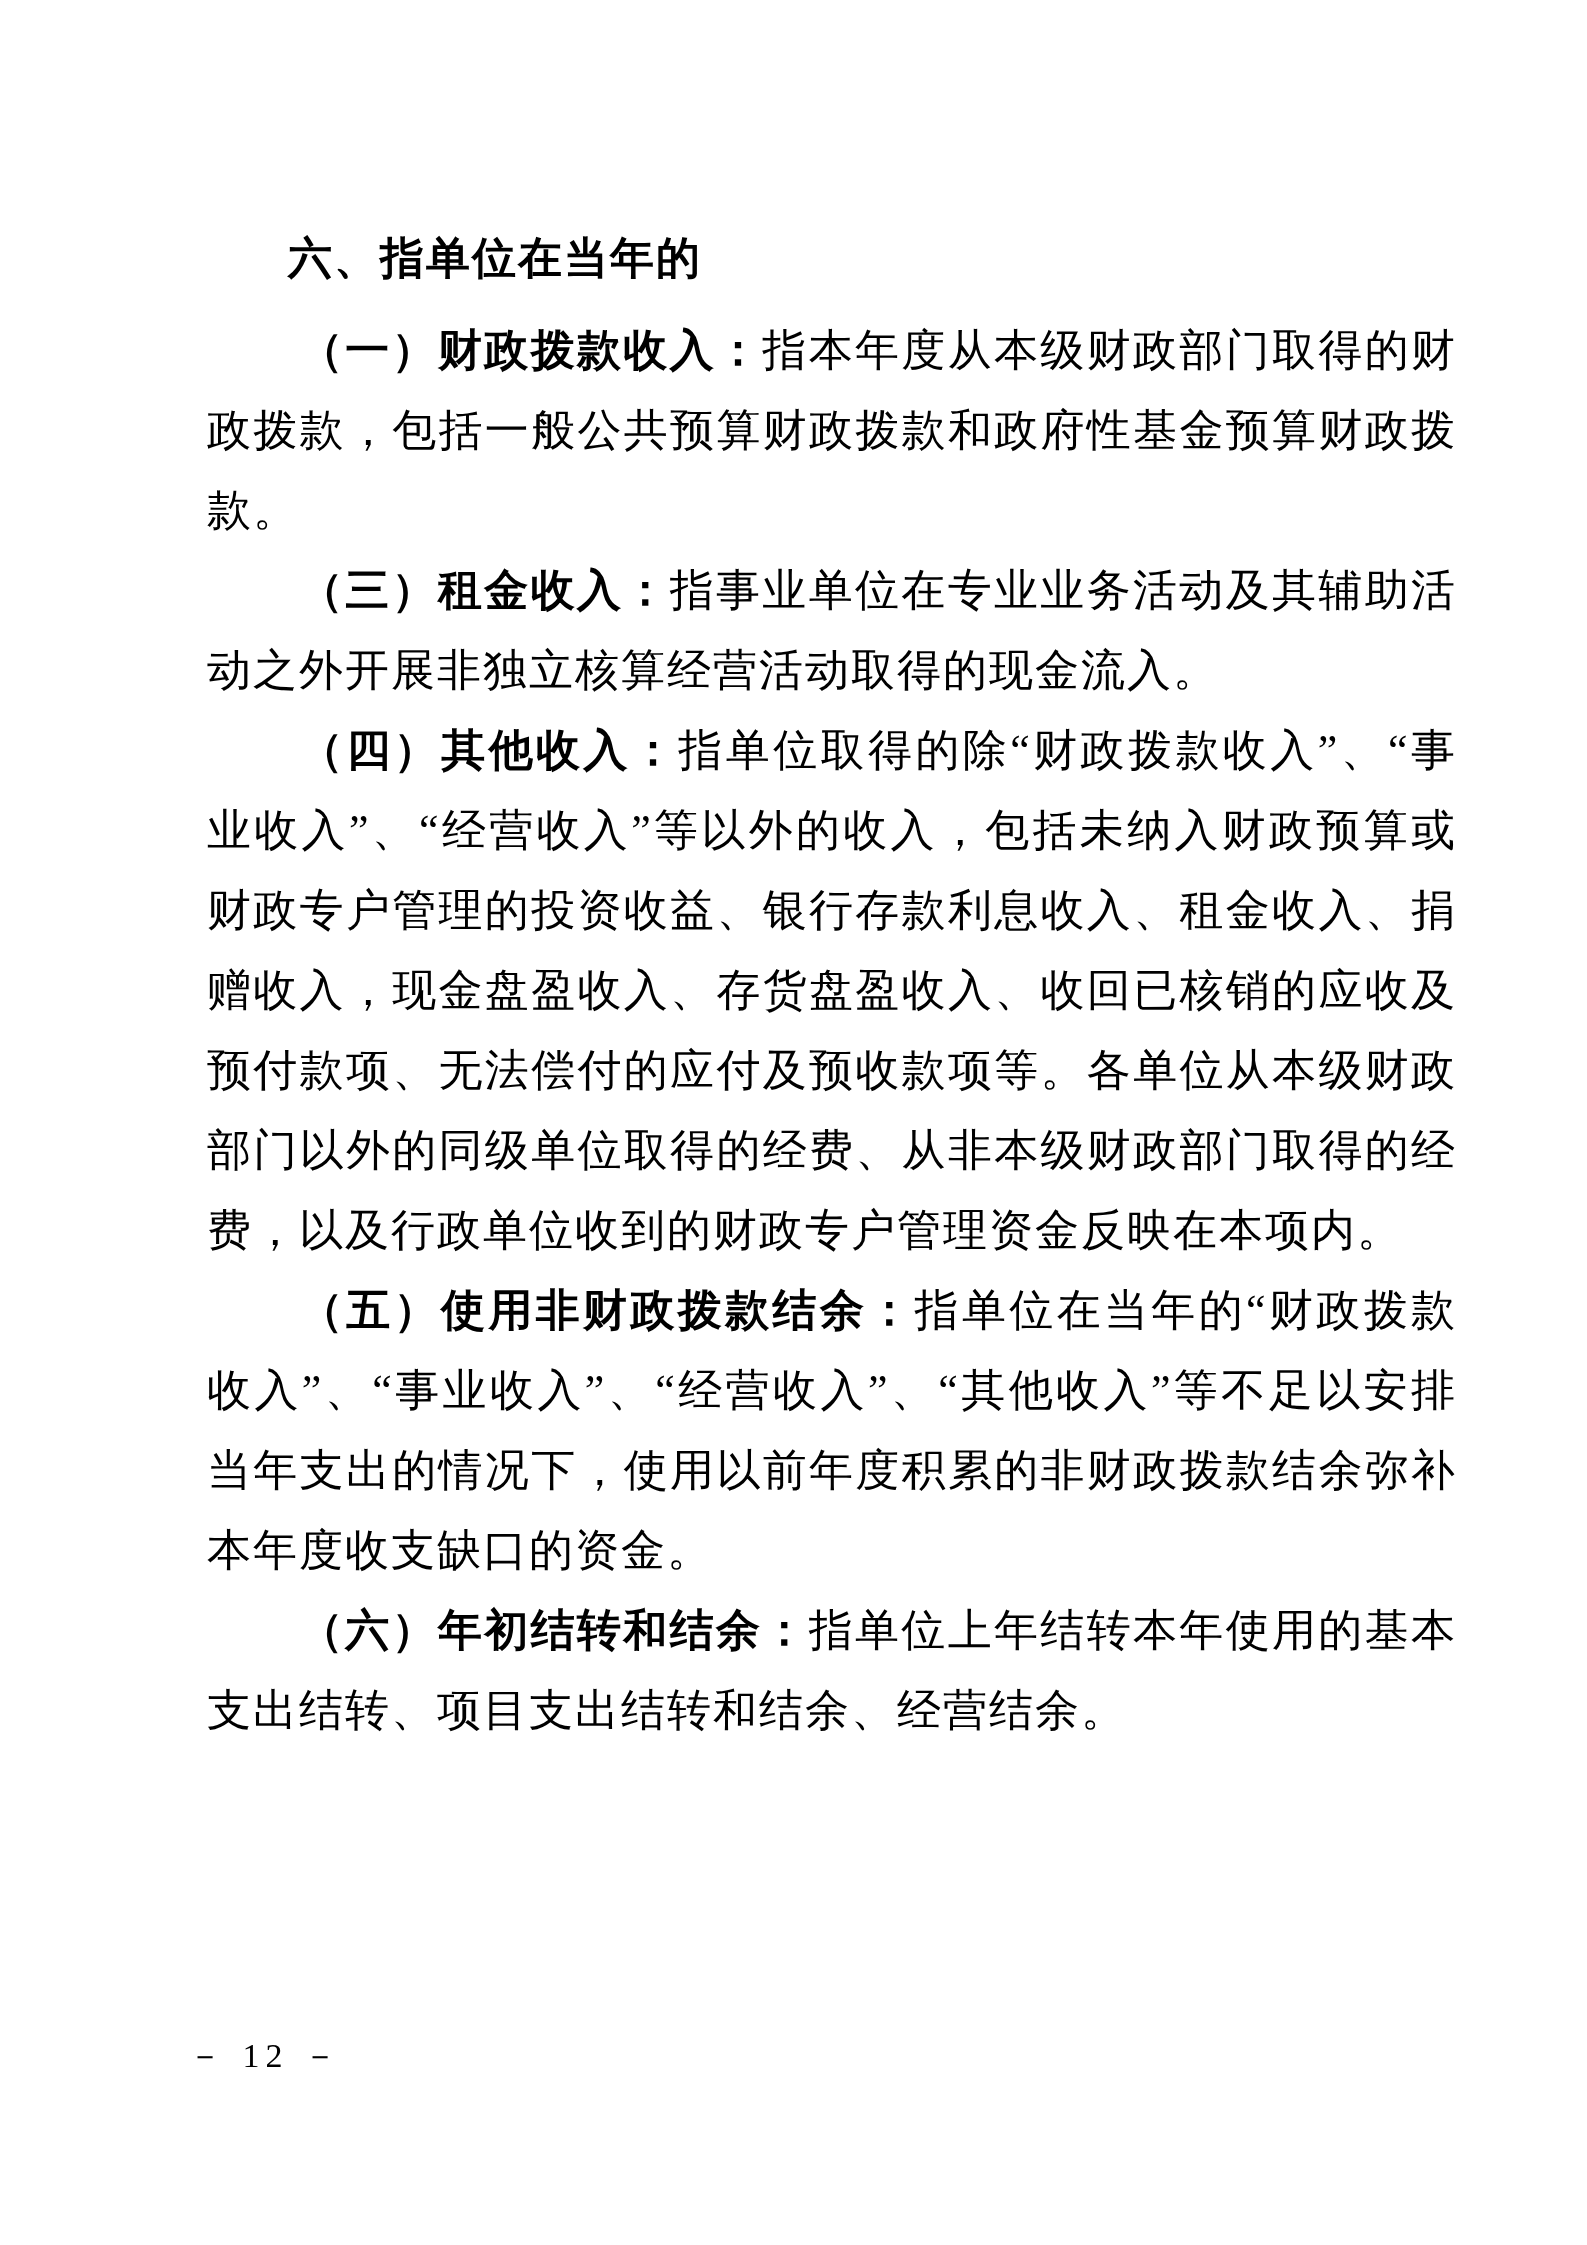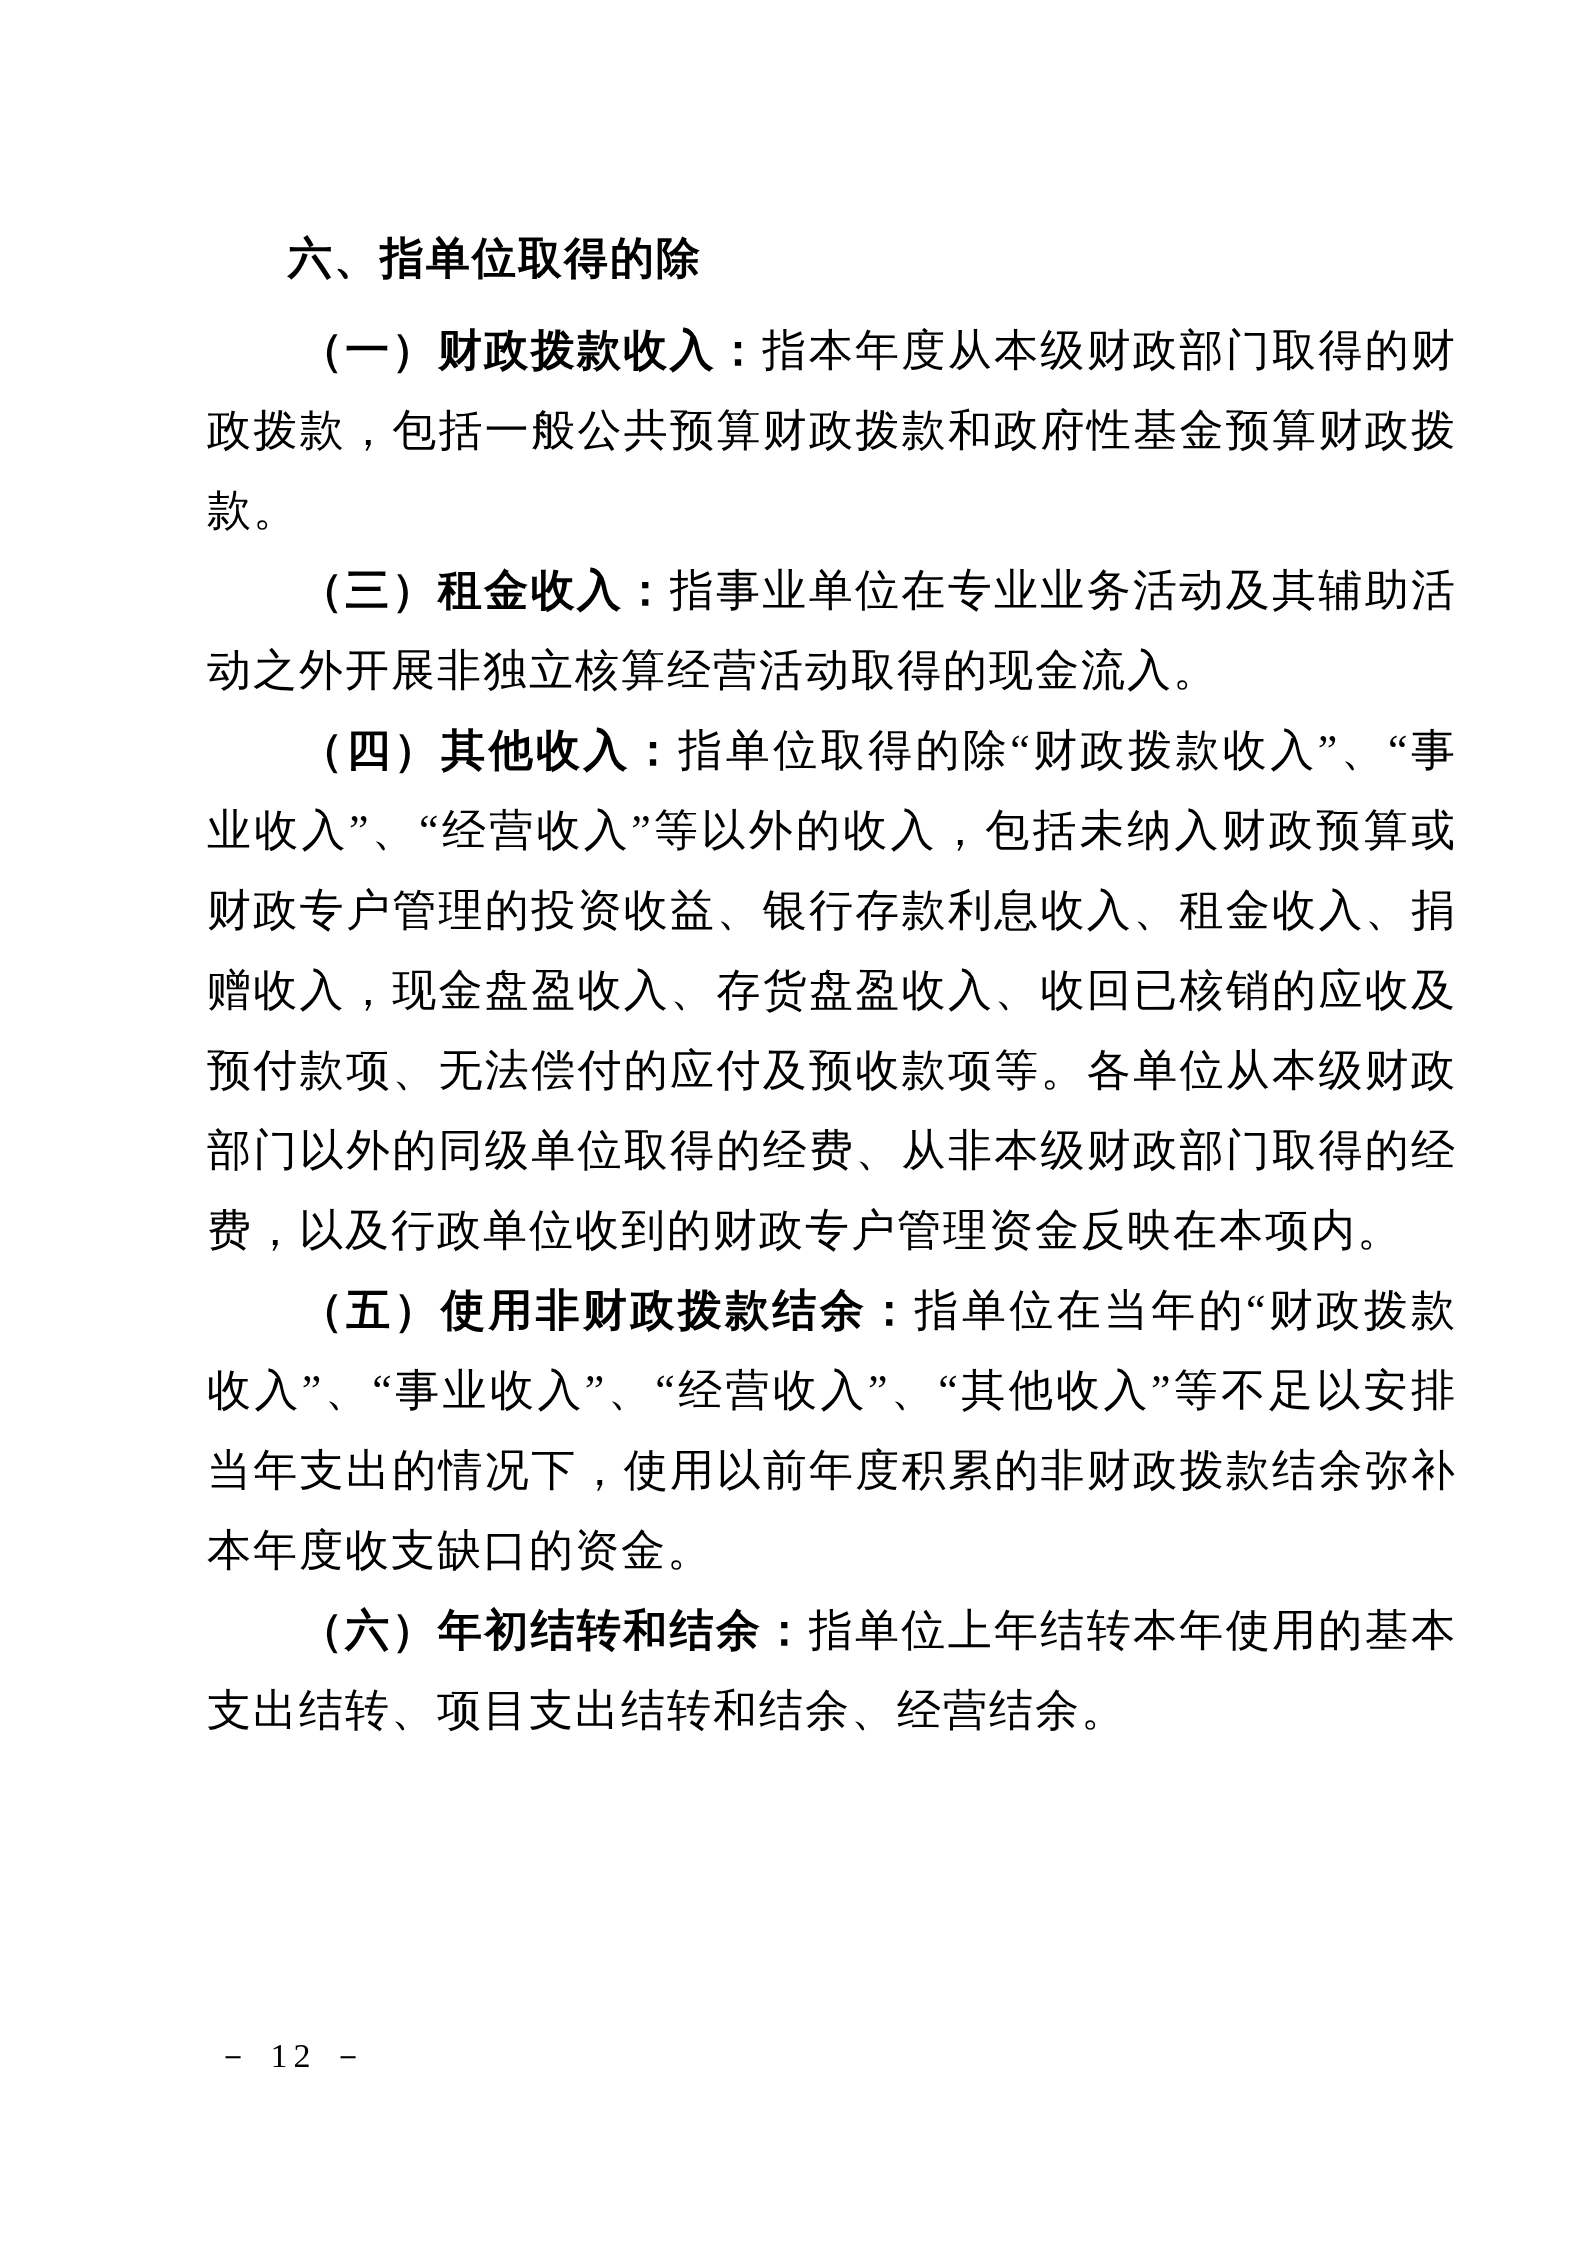--- a/index.html
+++ b/index.html
@@ -47,36 +47,36 @@
     text-indent: 92px; 
     font-family: "Liberation Serif", serif;
     color: #000000;
   }
   .doc-body p .term {
     font-weight: 700;
     margin-top: 19px;
   }
   .page-number {
     position: absolute;
-    left: 216px;
+    left: 188px;
     top: 2036px;
     font-size: 34px;
     line-height: 40px;
     letter-spacing: 6px;
     font-family: "Liberation Serif", serif;
     color: #000000;
     white-space: nowrap;
   }
 </style>
 </head>
 <body>
 
 <div class="page">
 
-  <h1 class="doc-heading">六、指单位取得的除</h1>
+  <h1 class="doc-heading">六、指单位在当年的</h1>
 
   <div class="doc-body">
 
     <p><span class="term">（一）财政拨款收入：</span><span>指本年度从本级财政部门取得的财政拨款，包括一般公共预算财政拨款和政府性基金预算财政拨款。</span></p>
 
 
     <p><span class="term">（三）租金收入：</span><span>指事业单位在专业业务活动及其辅助活动之外开展非独立核算经营活动取得的现金流入。</span></p>
 
     <p><span class="term">（四）其他收入：</span><span>指单位取得的除“财政拨款收入”、“事业收入”、“经营收入”等以外的收入，包括未纳入财政预算或财政专户管理的投资收益、银行存款利息收入、租金收入、捐赠收入，现金盘盈收入、存货盘盈收入、收回已核销的应收及预付款项、无法偿付的应付及预收款项等。各单位从本级财政部门以外的同级单位取得的经费、从非本级财政部门取得的经费，以及行政单位收到的财政专户管理资金反映在本项内。</span></p>
 

